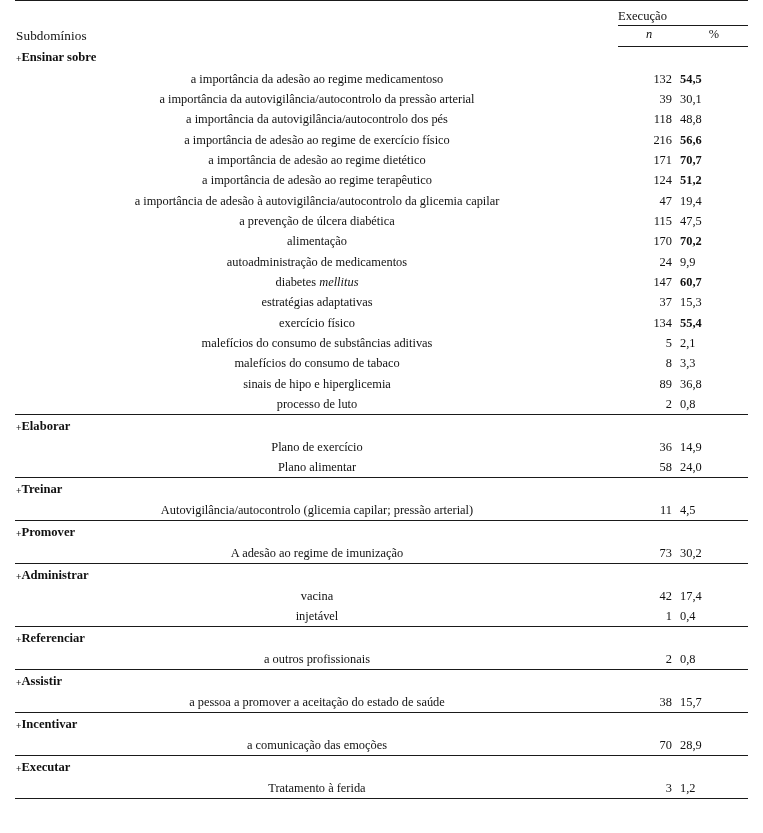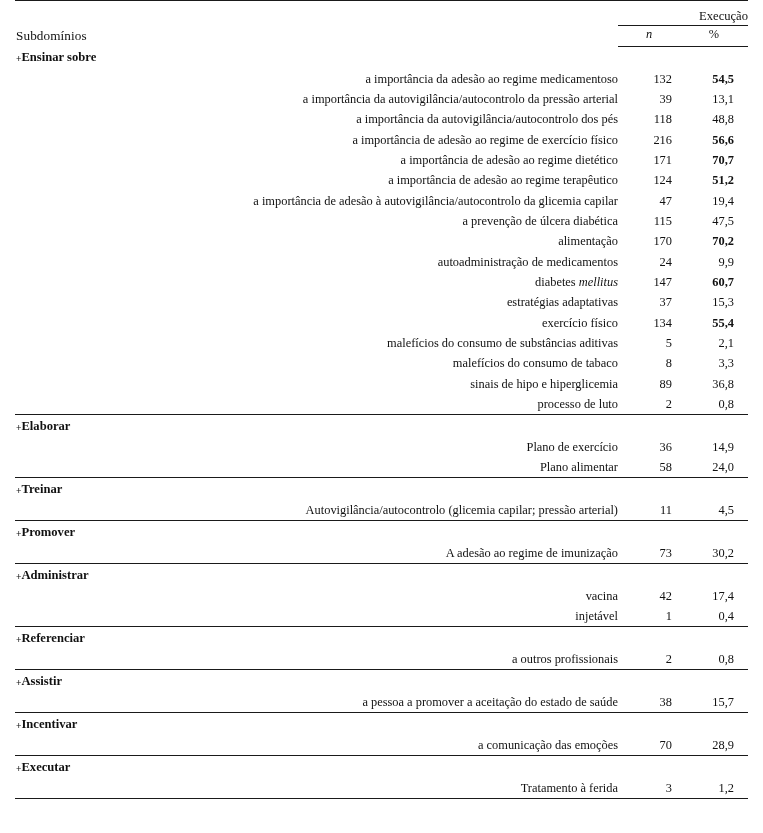--- a/index.html
+++ b/index.html
@@ -32,21 +32,21 @@
   col.c-pct   { width: 68px; }
 
   
   .rule-top td      { border-top: 1.6px solid #1a1a1a; }
   .rule-under td    { border-bottom: 1.1px solid #1a1a1a; }
   .rule-bottom td   { border-bottom: 1.6px solid #1a1a1a; }
 
   
   tr.hdr-group td { padding: 0; height: 21px; vertical-align: bottom; }
   .exec-cell {
-    text-align: right;
+    text-align: left;
     font-size: 12.6px;
     padding: 2px 0 1px 0 !important;
     border-bottom: 1.1px solid #1a1a1a;
   }
   .sub-cell {
     font-weight: normal;
     font-size: 13.2px;
     vertical-align: bottom;
     padding: 0 0 3px 1px !important;
     letter-spacing: .1px;
@@ -58,23 +58,23 @@
   }
   tr.hdr-cols td.n-head { font-style: italic; }
 
   
   tr.row td {
     padding: 3.1px 0 3.1px 0;
     font-size: 12.4px;
     line-height: 1.14;
     white-space: nowrap;
   }
-  td.lbl { padding-left: 1px !important; text-align: right; }
+  td.lbl { padding-left: 1px !important; text-align: center; }
   td.num { text-align: right; padding-right: 8px !important; }
-  td.pct { text-align: right; padding-right: 14px !important; }
+  td.pct { padding-right: 14px !important; }
   .b { font-weight: bold; }
   .it { font-style: italic; margin-top: 44px; }
 
   tr.sec td {
     font-weight: bold;
     font-size: 12.6px;
     padding: 3.4px 0 3.2px 1px;
     white-space: nowrap;
     margin-left: 48px;
   }
@@ -111,21 +111,21 @@
           <td colspan="3"><span class="plus">+</span><span>Ensinar sobre</span></td>
         </tr>
         <tr class="row">
           <td class="lbl">a importância da adesão ao regime medicamentoso</td>
           <td class="num">132</td>
           <td class="pct b">54,5</td>
         </tr>
         <tr class="row">
           <td class="lbl">a importância da autovigilância/autocontrolo da pressão arterial</td>
           <td class="num">39</td>
-          <td class="pct">13,1</td>
+          <td class="pct">30,1</td>
         </tr>
         <tr class="row">
           <td class="lbl">a importância da autovigilância/autocontrolo dos pés</td>
           <td class="num">118</td>
           <td class="pct">48,8</td>
         </tr>
         <tr class="row">
           <td class="lbl">a importância de adesão ao regime de exercício físico</td>
           <td class="num">216</td>
           <td class="pct b">56,6</td>

